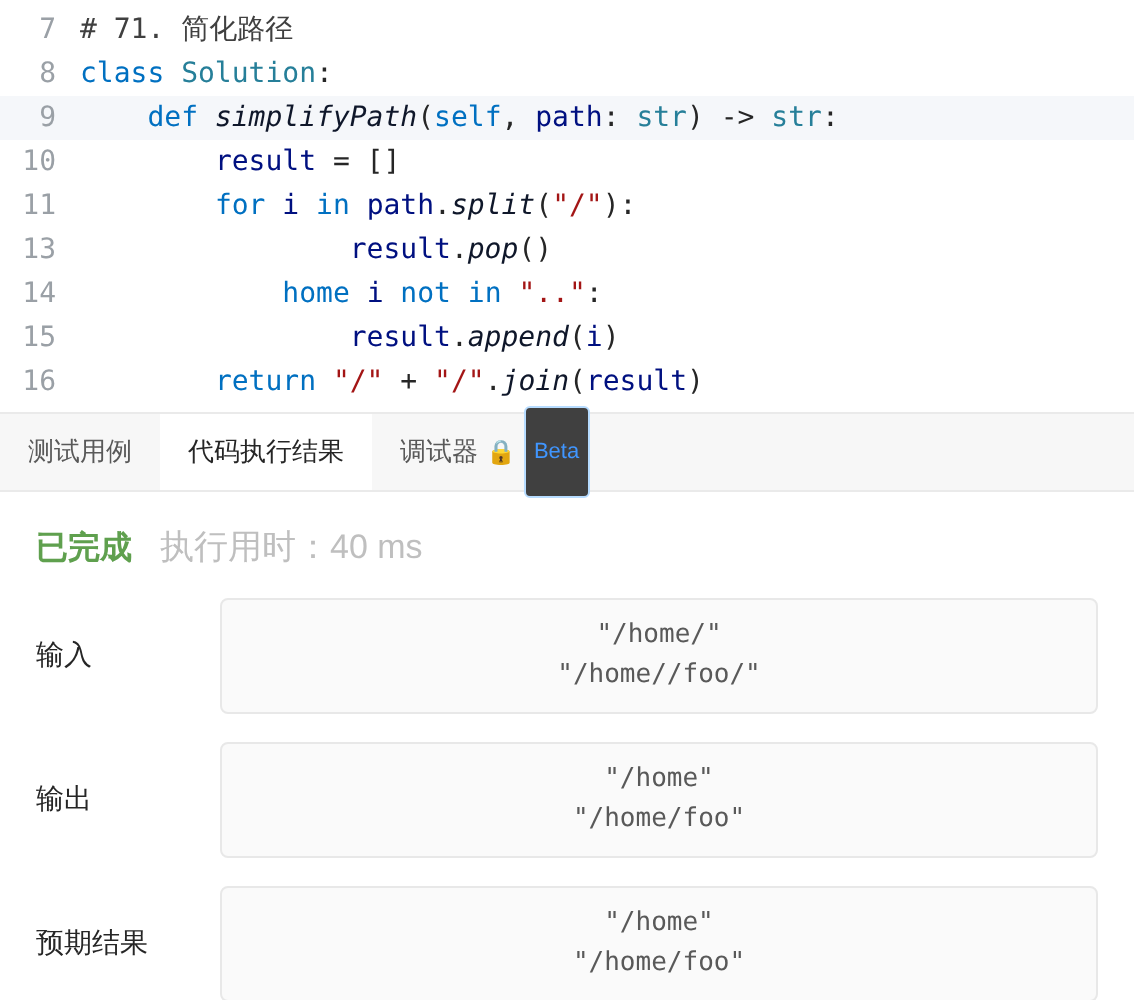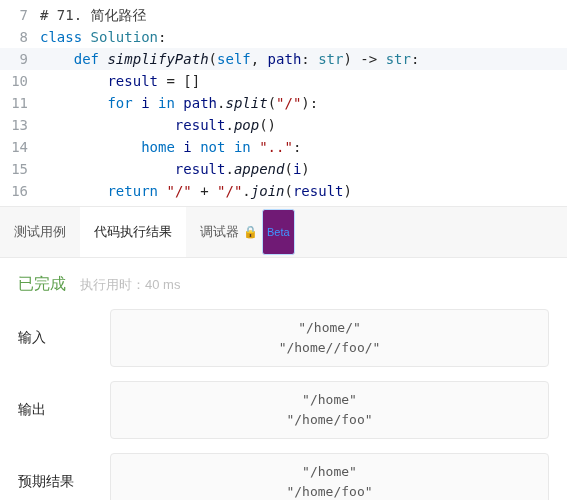--- a/index.html
+++ b/index.html
@@ -45,21 +45,21 @@
   .c-type { color: #267f99; }
   .c-var { color: #001080; }
   .c-plain { color: #262626; }
 
   .tabs-bar {
     display: flex;
     align-items: stretch;
     background: #f7f7f7;
     border-top: 1px solid #eaeaea;
     border-bottom: 1px solid #eaeaea;
-    height: 52px;
+    height: 40px;
     font-family: -apple-system, "Segoe UI", sans-serif;
     font-size: 13px;
   }
   .tab {
     padding: 0 14px;
     display: flex;
     align-items: center;
     color: #595959;
     cursor: pointer;
     gap: 4px;
@@ -68,35 +68,35 @@
     background: #fff;
     color: #262626;
   }
   .lock-icon { color: #f0a020; font-size: 12px; line-height: 1; }
   .beta-badge {
     font-size: 11px;
     color: #4096ff;
     border: 1px solid #b7dcff;
     border-radius: 3px;
     padding: 16px 4px;
-    background: #701a75;
+    background: #404040;
   }
 
   .results {
     font-family: -apple-system, "Segoe UI", sans-serif;
     padding: 16px 18px 0 18px;
   }
   .status-row {
     display: flex;
     align-items: baseline;
     gap: 14px;
     margin-bottom: 14px;
   }
-  .status-text { color: #5fa04e; font-size: 16px; font-weight: 400; }
-  .runtime-text { color: #bfbfbf; font-size: 13px; }
+  .status-text { color: #5fa04e; font-size: 16px; font-weight: 700; }
+  .runtime-text { color: #bfbfbf; font-size: 17px; }
 
   .result-row {
     display: flex;
     align-items: stretch;
     margin-bottom: 14px;
     text-align: center;
   }
   .result-label {
     width: 92px;
     flex: 0 0 92px;

